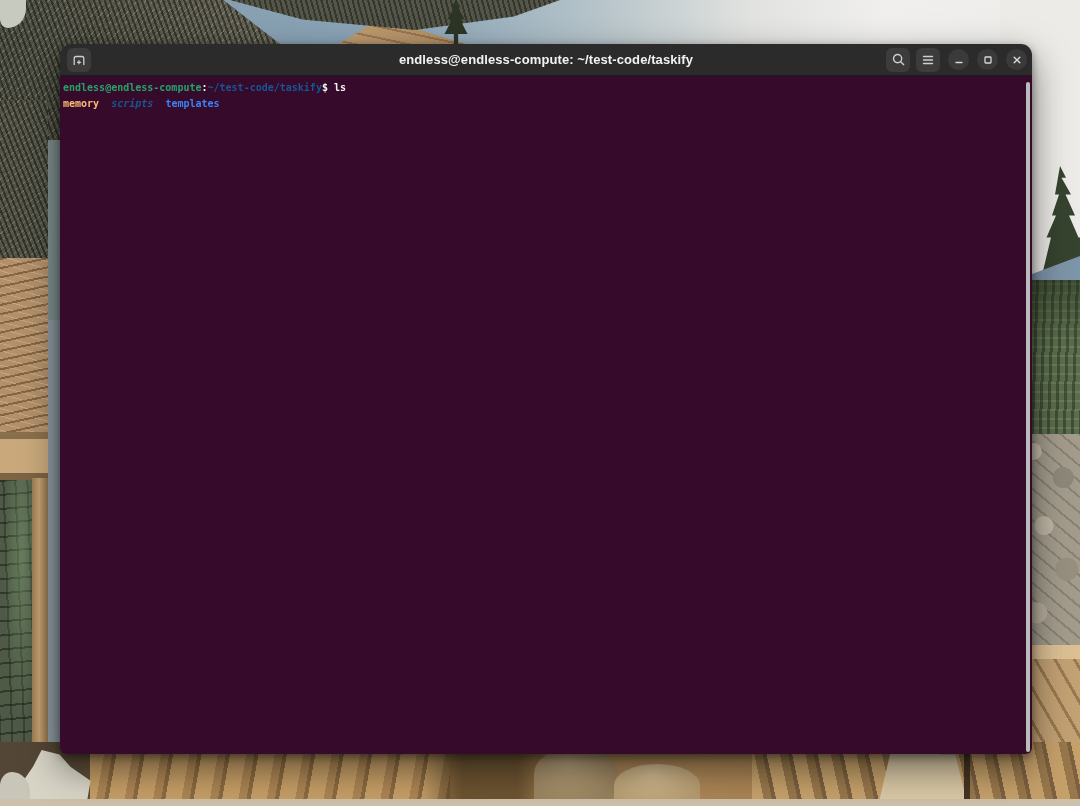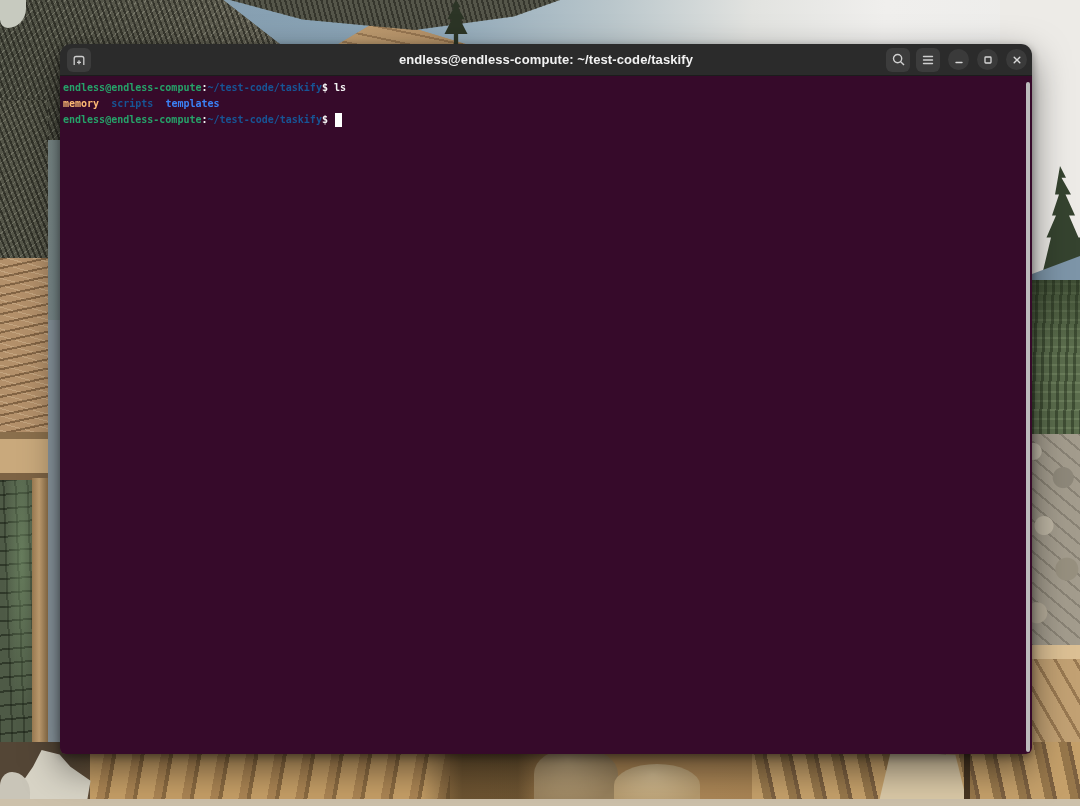--- a/index.html
+++ b/index.html
@@ -245,20 +245,19 @@
         <svg width="12" height="12" viewBox="0 0 12 12" stroke="#d8d8d8" stroke-width="1.4" stroke-linecap="round">
           <line x1="3.2" y1="3.2" x2="8.8" y2="8.8"></line>
           <line x1="8.8" y1="3.2" x2="3.2" y2="8.8"></line>
         </svg>
       </button>
     </div>
   </div>
   <div class="terminal" style="background: rgb(54, 10, 42); color: rgb(242, 242, 242);">
     <div>
         <div class="term-line"><span style="color: rgb(38, 162, 105);">endless@endless-compute</span><span style="color: rgb(242, 242, 242);">:</span><span style="color: rgb(23, 85, 149);">~/test-code/taskify</span><span style="color: rgb(242, 242, 242);">$ </span><span style="color: rgb(242, 242, 242);">ls</span></div>
-        <div class="term-line"><span style="color: #fdba74;">memory</span><span style="color: rgb(242, 242, 242);">  </span><span style="color: rgb(23, 85, 149);">scripts</span><span style="color: rgb(242, 242, 242);">  </span><span style="color: #3b82f6;">templates</span></div>
-        <div class="term-line"><span style="color: rgb(38, 162, 105);">endless@endless-compute</span><span style="color: rgb(242, 242, 242);">:</span><span style="color: rgb(23, 85, 149);">~/test-code/taskify</span><span style="color: rgb(242, 242, 242);">$ </span><span class="cursor" style="background: rgb(255, 255, 255);"></span></div>
+        <div class="term-line"><span style="color: #fdba74;">memory</span><span style="color: rgb(242, 242, 242);">  </span><span style="color: rgb(23, 85, 149); font-style: italic;">scripts</span><span style="color: rgb(242, 242, 242);">  </span><span style="color: #3b82f6;">templates</span></div>
       </div>
     <div class="scrollbar">
       <div class="scroll-thumb"></div>
     </div>
   </div>
 </div>
 
 </body></html>

